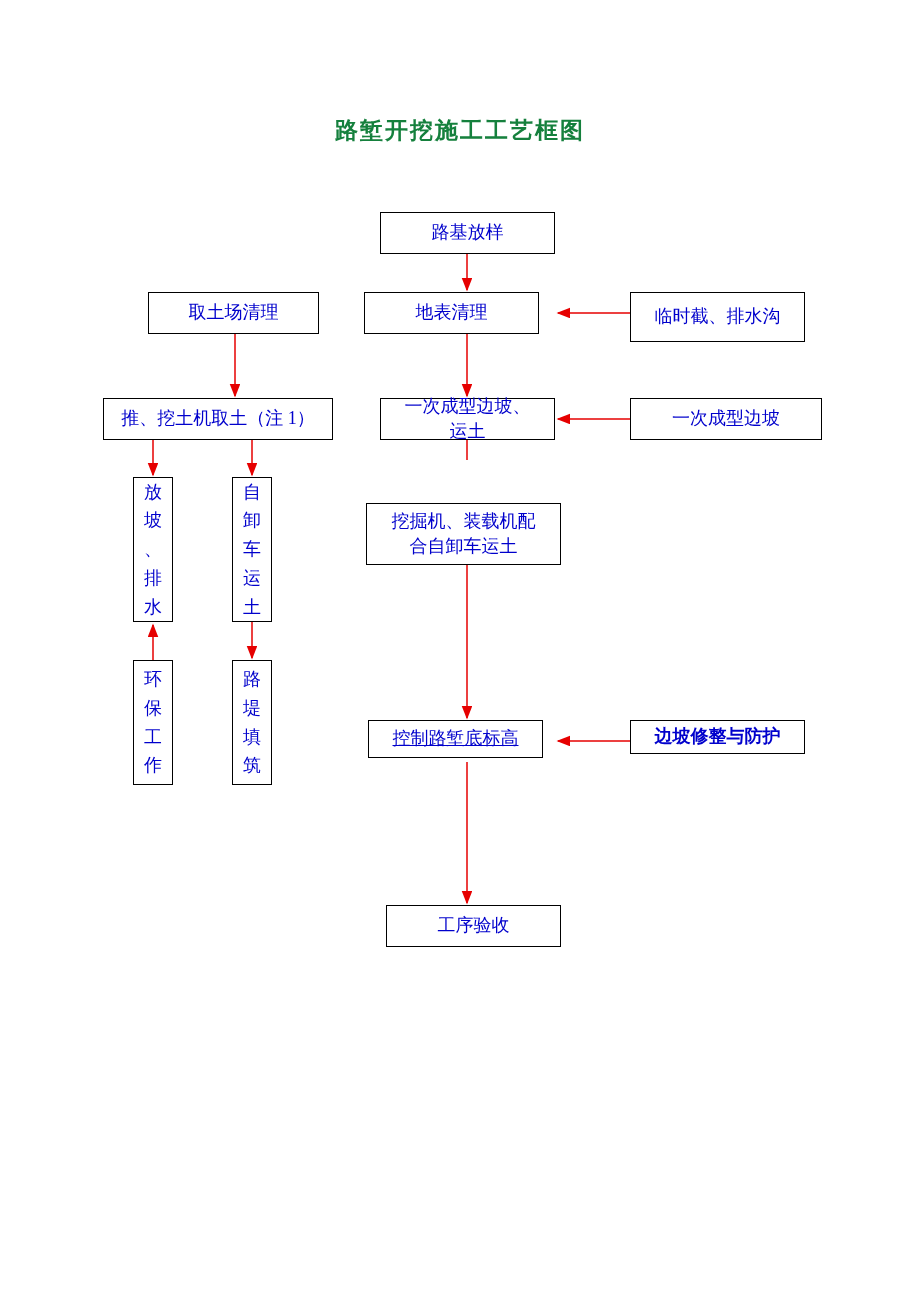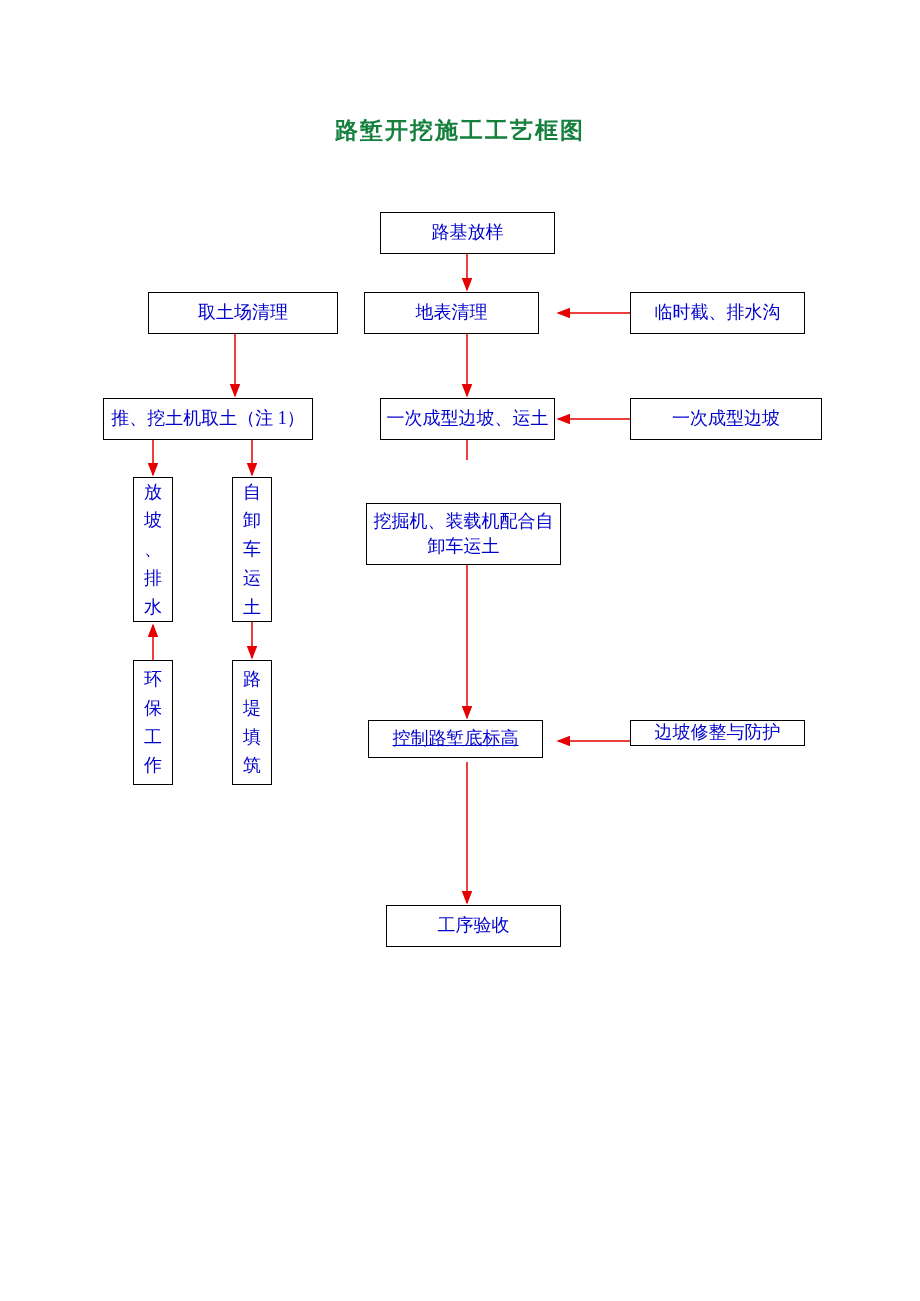--- a/index.html
+++ b/index.html
@@ -28,21 +28,21 @@
     .box {
       position: absolute;
       border: 1.5px solid #000;
       background: white;
       display: flex;
       align-items: center;
       justify-content: center;
       text-align: center;
       color: #0000cc;
       font-size: 18px;
-      padding: 0;
+      padding: 16px;
       line-height: 1.4;
     }
     .vbox {
       width: 40px;
       writing-mode: horizontal-tb;
       flex-direction: column;
       padding: 8px 4px;
     }
     .vbox span {
       display: block;
@@ -57,46 +57,46 @@
       pointer-events: none;
     }
   </style>
 </head>
 <body>
 
 <div class="title">路堑开挖施工工艺框图</div>
 
 <div class="box" style="left:380px; top:212px; width:175px; height:42px;">路基放样</div>
 
-<div class="box" style="left:148px; top:292px; width:190px; height:42px;">取土场清理</div>
+<div class="box" style="left:148px; top:292px; width:171px; height:42px;">取土场清理</div>
 <div class="box" style="left:364px; top:292px; width:175px; height:42px;">地表清理</div>
-<div class="box" style="left:630px; top:292px; width:175px; height:42px;">临时截、排水沟</div>
+<div class="box" style="left:630px; top:292px; width:175px; height:50px;">临时截、排水沟</div>
 
-<div class="box" style="left:103px; top:398px; width:210px; height:42px;">推、挖土机取土（注 1）</div>
+<div class="box" style="left:103px; top:398px; width:230px; height:42px;">推、挖土机取土（注 1）</div>
 <div class="box" style="left:380px; top:398px; width:175px; height:42px;">一次成型边坡、运土</div>
 <div class="box" style="left:630px; top:398px; width:192px; height:42px;">一次成型边坡</div>
 
 <div class="box vbox" style="left:133px; top:477px; height:145px;">
   <span>放<br>坡<br>、<br>排<br>水</span>
 </div>
 <div class="box vbox" style="left:232px; top:477px; height:145px;">
   <span>自<br>卸<br>车<br>运<br>土</span>
 </div>
 
 <div class="box" style="left:366px; top:503px; width:195px; height:62px;">挖掘机、装载机配合自卸车运土</div>
 
 <div class="box vbox" style="left:133px; top:660px; height:125px;">
   <span>环<br>保<br>工<br>作</span>
 </div>
 <div class="box vbox" style="left:232px; top:660px; height:125px;">
   <span>路<br>堤<br>填<br>筑</span>
 </div>
 
 <div class="box" style="left:368px; top:720px; width:175px; height:38px;text-decoration:underline;">控制路堑底标高</div>
-<div class="box" style="left:630px; top:720px; width:175px; height:26px;">边坡修整与防护</div>
+<div class="box" style="left:630px; top:720px; width:175px; height:26px;font-weight:bold;">边坡修整与防护</div>
 
 <div class="box" style="left:380px; top:905px; width:175px; height:42px;margin-left:6px;">工序验收</div>
 
 <svg class="arrows">
   <defs>
     <marker id="arrowhead" markerWidth="10" markerHeight="10" refX="8" refY="3.5" orient="auto">
       <polygon points="0 0, 9 3.5, 0 7" fill="#e60000"></polygon>
     </marker>
   </defs>
 

